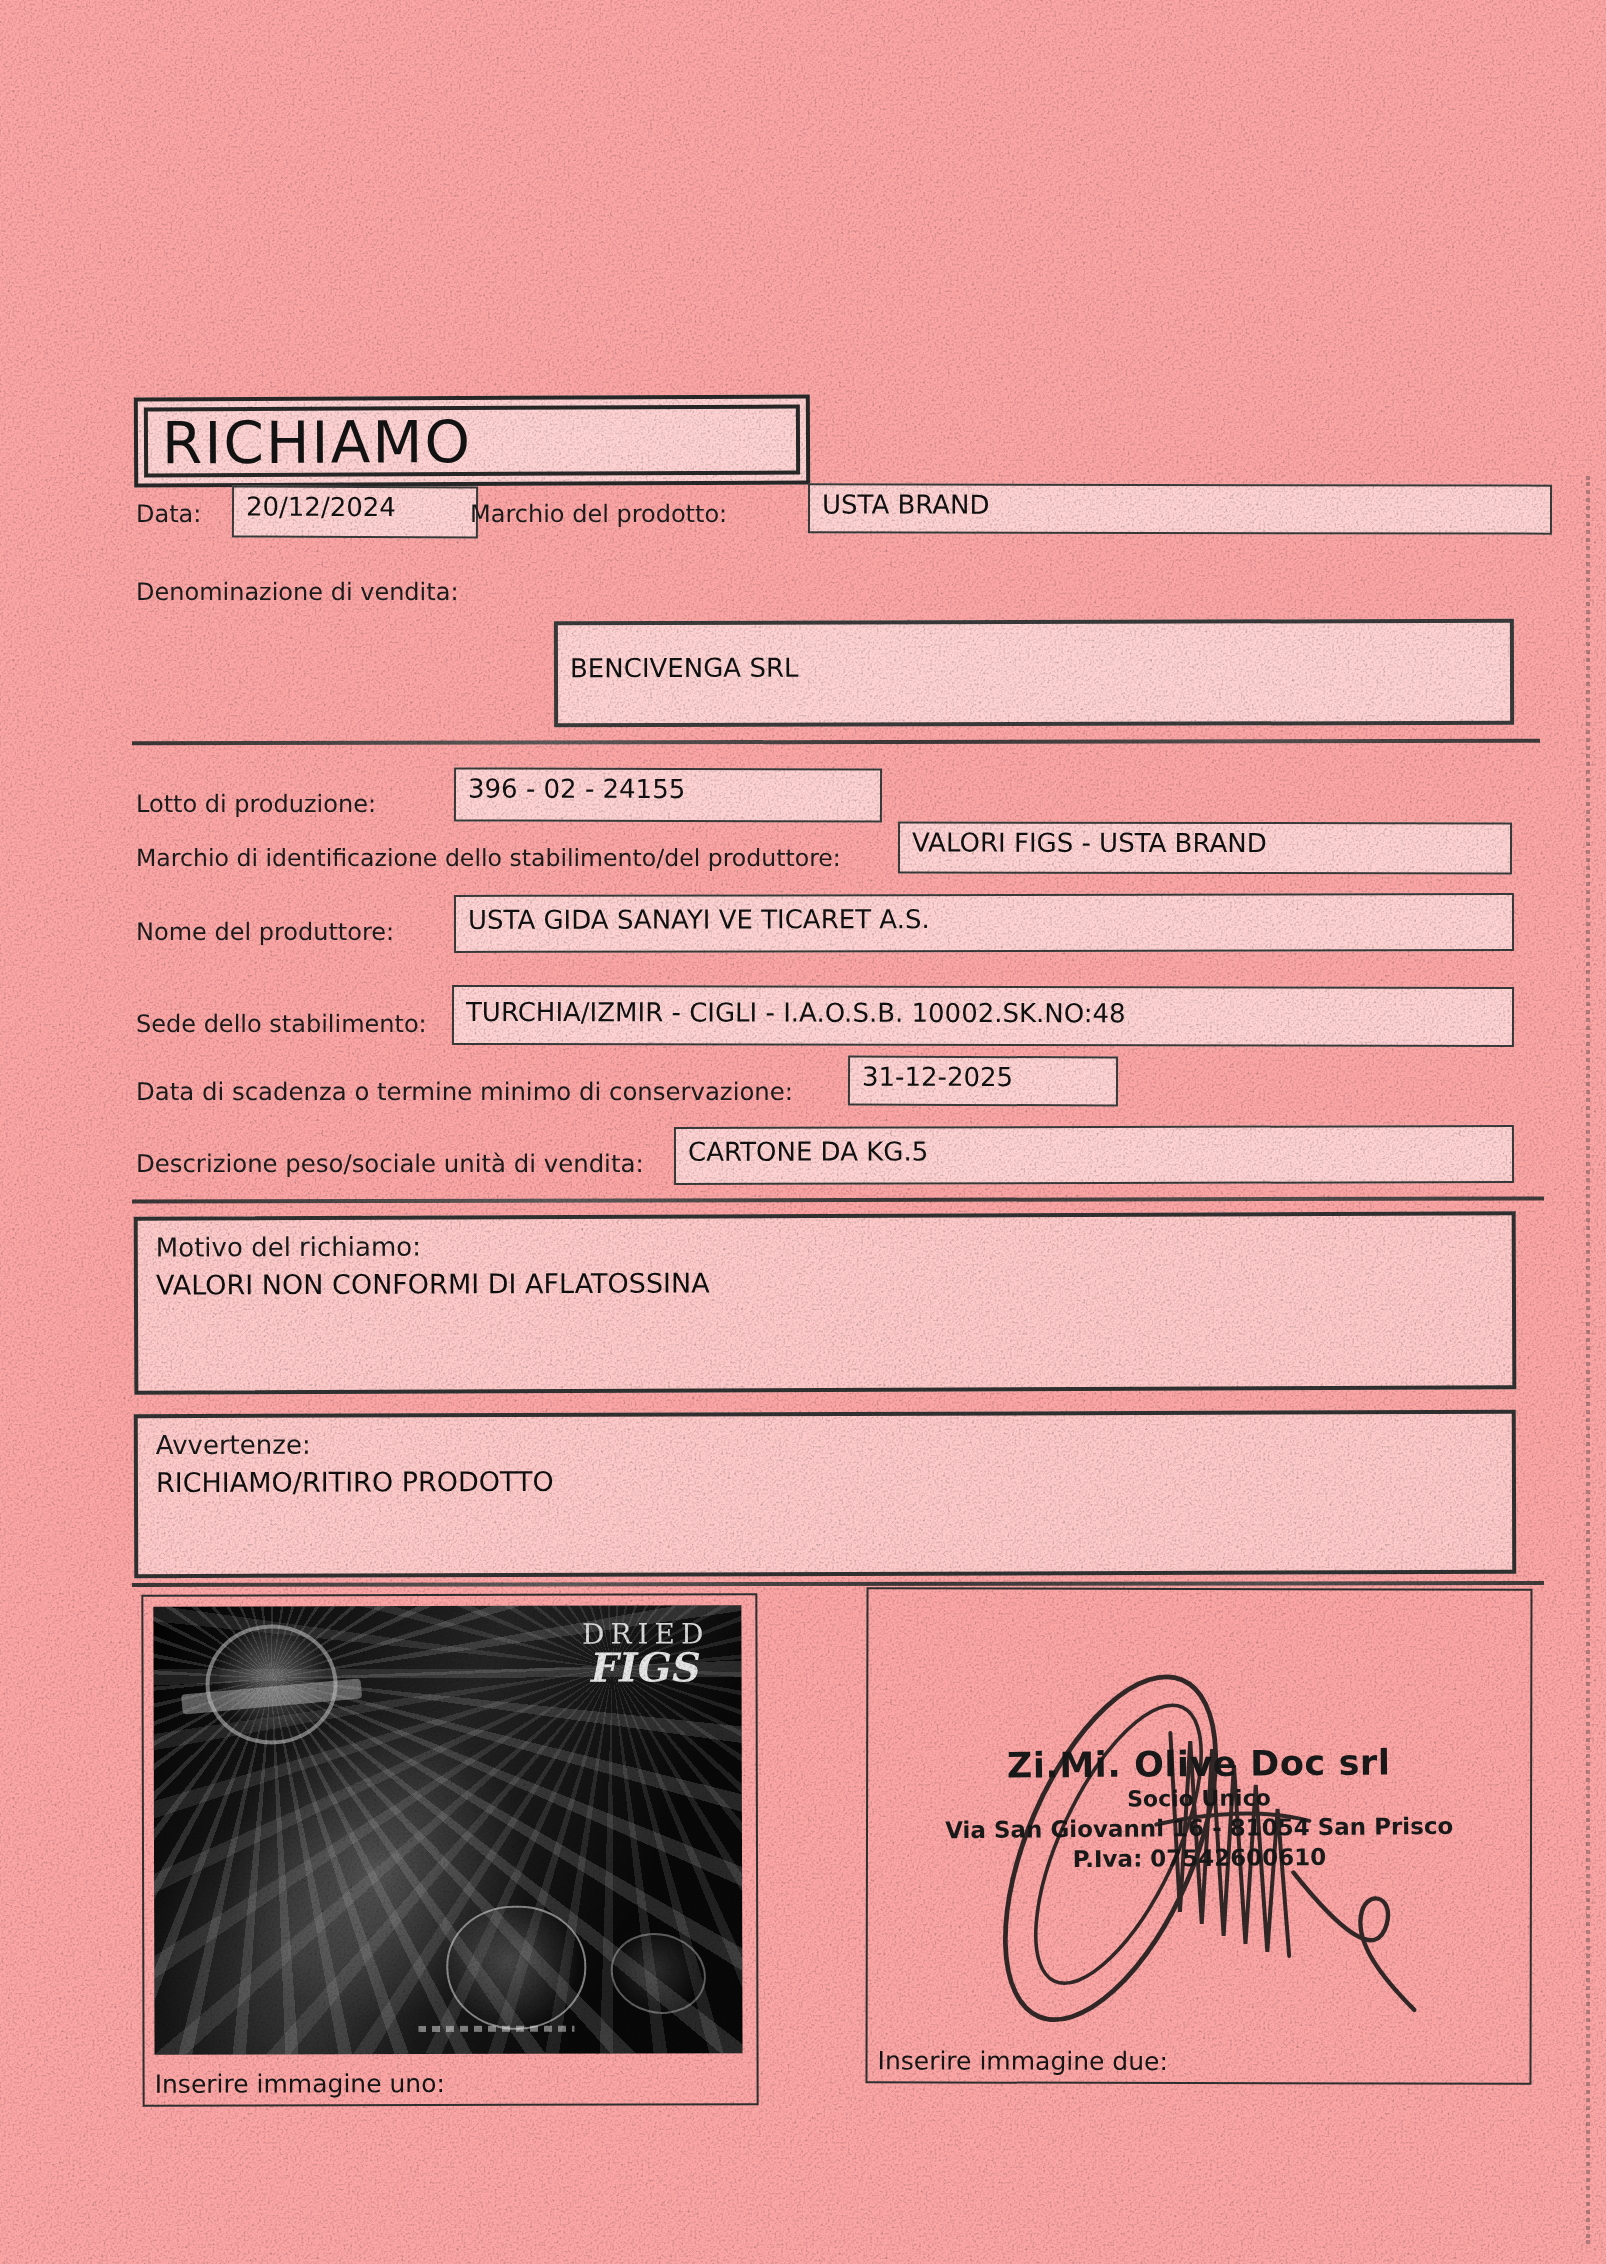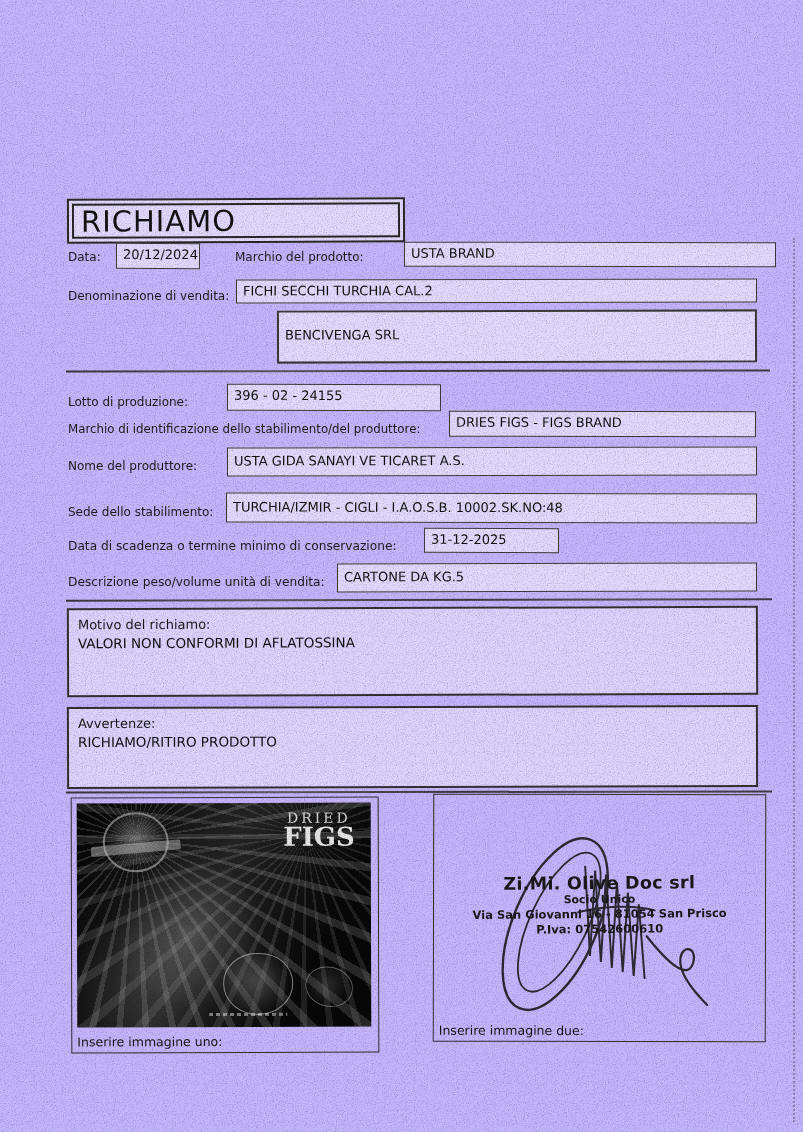--- a/index.html
+++ b/index.html
@@ -1,18 +1,18 @@
 <!DOCTYPE html>
 <html><head>
 <meta charset="utf-8">
 <style>
   * { margin:0; padding:0; box-sizing:border-box; }
   body { background:#ffffff; }
   .page {
-    position:relative; width:803px; height:1132px; background:#c4b5fd;
+    position:relative; width:803px; height:1132px; background:#fca5a5;
     font-family:"DejaVu Sans", sans-serif; color:#1e1e1e; overflow:hidden;
   }
   .scanwrap { position:absolute; inset:0; filter:blur(0.22px) contrast(1.03); }
   .lbl { position:absolute; font-size:12px; color:#1f1f1f; white-space:nowrap; }
   .fbox { position:absolute; border:1.6px solid #3c3c3c; background:rgba(255,255,255,.5); }
   .fval { font-size:13px; color:#141414; padding:3px 6px 0 6px; white-space:nowrap; }
   .thick { border-width:2px; }
   .sep { position:absolute; height:2.2px; background:linear-gradient(90deg,#2e2e2e,#555 30%,#303030 55%,#4a4a4a 80%,#333); opacity:.92; }
   .bigbox { position:absolute; border:2px solid #333; background:rgba(255,255,255,.4); padding:7px 9px; }
   .bigbox .blabel { font-size:13px; color:#1c1c1c; }
@@ -29,21 +29,21 @@
       repeating-conic-gradient(from 140deg at 78% 14%, rgba(205,205,205,.13) 0deg 2deg, rgba(0,0,0,0) 2deg 8deg),
       linear-gradient(115deg, #060606, #272727 45%, #0b0b0b 78%);
     overflow:hidden;
   }
   .emblem { position:absolute; left:26px; top:9px; width:66px; height:60px; border:2px solid rgba(215,215,215,.5);
     border-radius:50%; background:radial-gradient(circle at 50% 42%, rgba(225,225,225,.38), rgba(50,50,50,.15) 62%); }
   .emblem-banner { position:absolute; left:14px; top:40px; width:90px; height:10px;
     background:rgba(200,200,200,.45); transform:rotate(-5deg); border-radius:2px; }
   .brand { position:absolute; right:16px; top:7px; text-align:center; color:#d8d8d8; font-family:"DejaVu Serif", serif; }
   .brand .line1 { font-size:14px; letter-spacing:3px; }
-  .brand .line2 { font-size:26px; font-weight:bold; margin-top:-4px; color:#e3e3e3; }
+  .brand .line2 { font-size:20px; font-style:italic; font-weight:bold; margin-top:-4px; color:#e3e3e3; }
   .fig1 { position:absolute; left:146px; top:150px; width:70px; height:62px;
     border:1.5px solid rgba(225,225,225,.55); border-radius:48% 48% 50% 50%;
     background:radial-gradient(circle at 45% 45%, rgba(160,160,160,.38), rgba(25,25,25,.1) 70%); }
   .fig2 { position:absolute; left:228px; top:164px; width:48px; height:40px; transform:rotate(14deg);
     border:1.2px solid rgba(215,215,215,.4); border-radius:50%;
     background:radial-gradient(circle at 45% 45%, rgba(130,130,130,.3), rgba(25,25,25,.05) 70%); }
   .phototext { position:absolute; left:132px; top:210px; width:78px; height:3px;
     background:repeating-linear-gradient(90deg, rgba(230,230,230,.5) 0 4px, rgba(0,0,0,0) 4px 7px); }
   
   .stamp { position:absolute; left:20px; right:20px; top:78px; text-align:center; color:#1d1d1d;
@@ -63,65 +63,62 @@
 <div class="page">
   <div class="scanwrap">
 
     <div style="position:absolute;left:67px;top:198px;width:338px;height:45px;border:2px solid #2b2b2b;padding:3px;transform:rotate(-0.25deg);background:rgba(255,255,255,.5);">
       <div style="border:2px solid #2b2b2b;height:100%;display:flex;align-items:center;padding-left:7px;">
         <span style="font-size:29px;letter-spacing:1px;color:#161616;">RICHIAMO</span>
       </div>
     </div>
 
     <div class="lbl" style="left:68px;top:250px;">Data:</div>
-    <div class="fbox" style="left:116px;top:243px;width:84px;height:26px;transform:rotate(0.25deg);">
+    <div class="fbox" style="left:116px;top:243px;width:123px;height:26px;transform:rotate(0.25deg);">
       <div class="fval">20/12/2024</div>
     </div>
     <div class="lbl" style="left:235px;top:250px;">Marchio del prodotto:</div>
     <div class="fbox" style="left:404px;top:242px;width:372px;height:25px;transform:rotate(0.1deg);">
       <div class="fval">USTA BRAND</div>
     </div>
 
     <div class="lbl" style="left:68px;top:289px;">Denominazione di vendita:</div>
-    <div class="fbox" style="left:236px;top:279px;width:521px;height:24px;transform:rotate(-0.1deg);">
-      <div class="fval">FICHI SECCHI TURCHIA CAL.2</div>
-    </div>
 
     <div class="fbox thick" style="left:277px;top:310px;width:480px;height:53px;transform:rotate(-0.15deg);">
       <div class="fval" style="padding-top:15px;">BENCIVENGA SRL</div>
     </div>
 
     <div class="sep" style="left:66px;top:370px;width:704px;transform:rotate(-0.1deg);"></div>
 
     <div class="lbl" style="left:68px;top:395px;">Lotto di produzione:</div>
     <div class="fbox" style="left:227px;top:384px;width:214px;height:27px;transform:rotate(0.15deg);">
       <div class="fval">396 - 02 - 24155</div>
     </div>
 
     <div class="lbl" style="left:68px;top:422px;font-size:11.8px;">Marchio di identificazione dello stabilimento/del produttore:</div>
     <div class="fbox" style="left:449px;top:411px;width:307px;height:26px;transform:rotate(0.1deg);">
-      <div class="fval">DRIES FIGS - FIGS BRAND</div>
+      <div class="fval">VALORI FIGS - USTA BRAND</div>
     </div>
 
     <div class="lbl" style="left:68px;top:459px;">Nome del produttore:</div>
     <div class="fbox" style="left:227px;top:447px;width:530px;height:29px;transform:rotate(-0.1deg);">
       <div class="fval" style="padding-top:5px;">USTA GIDA SANAYI VE TICARET A.S.</div>
     </div>
 
     <div class="lbl" style="left:68px;top:505px;">Sede dello stabilimento:</div>
     <div class="fbox" style="left:226px;top:493px;width:531px;height:30px;transform:rotate(0.12deg);">
       <div class="fval" style="padding-top:6px;">TURCHIA/IZMIR - CIGLI - I.A.O.S.B. 10002.SK.NO:48</div>
     </div>
 
     <div class="lbl" style="left:68px;top:539px;font-size:12.2px;">Data di scadenza o termine minimo di conservazione:</div>
     <div class="fbox" style="left:424px;top:528px;width:135px;height:25px;transform:rotate(0.2deg);">
       <div class="fval">31-12-2025</div>
     </div>
 
-    <div class="lbl" style="left:68px;top:575px;font-size:12.2px;">Descrizione peso/volume unità di vendita:</div>
+    <div class="lbl" style="left:68px;top:575px;font-size:12.2px;">Descrizione peso/sociale unità di vendita:</div>
     <div class="fbox" style="left:337px;top:563px;width:420px;height:29px;transform:rotate(-0.12deg);">
       <div class="fval" style="padding-top:5px;">CARTONE DA KG.5</div>
     </div>
 
     <div class="sep" style="left:66px;top:599px;width:706px;transform:rotate(-0.12deg);"></div>
 
     <div class="bigbox" style="left:67px;top:607px;width:691px;height:89px;transform:rotate(-0.22deg);">
       <div class="blabel">Motivo del richiamo:</div>
       <div class="bval">VALORI NON CONFORMI DI AFLATOSSINA</div>
     </div>

